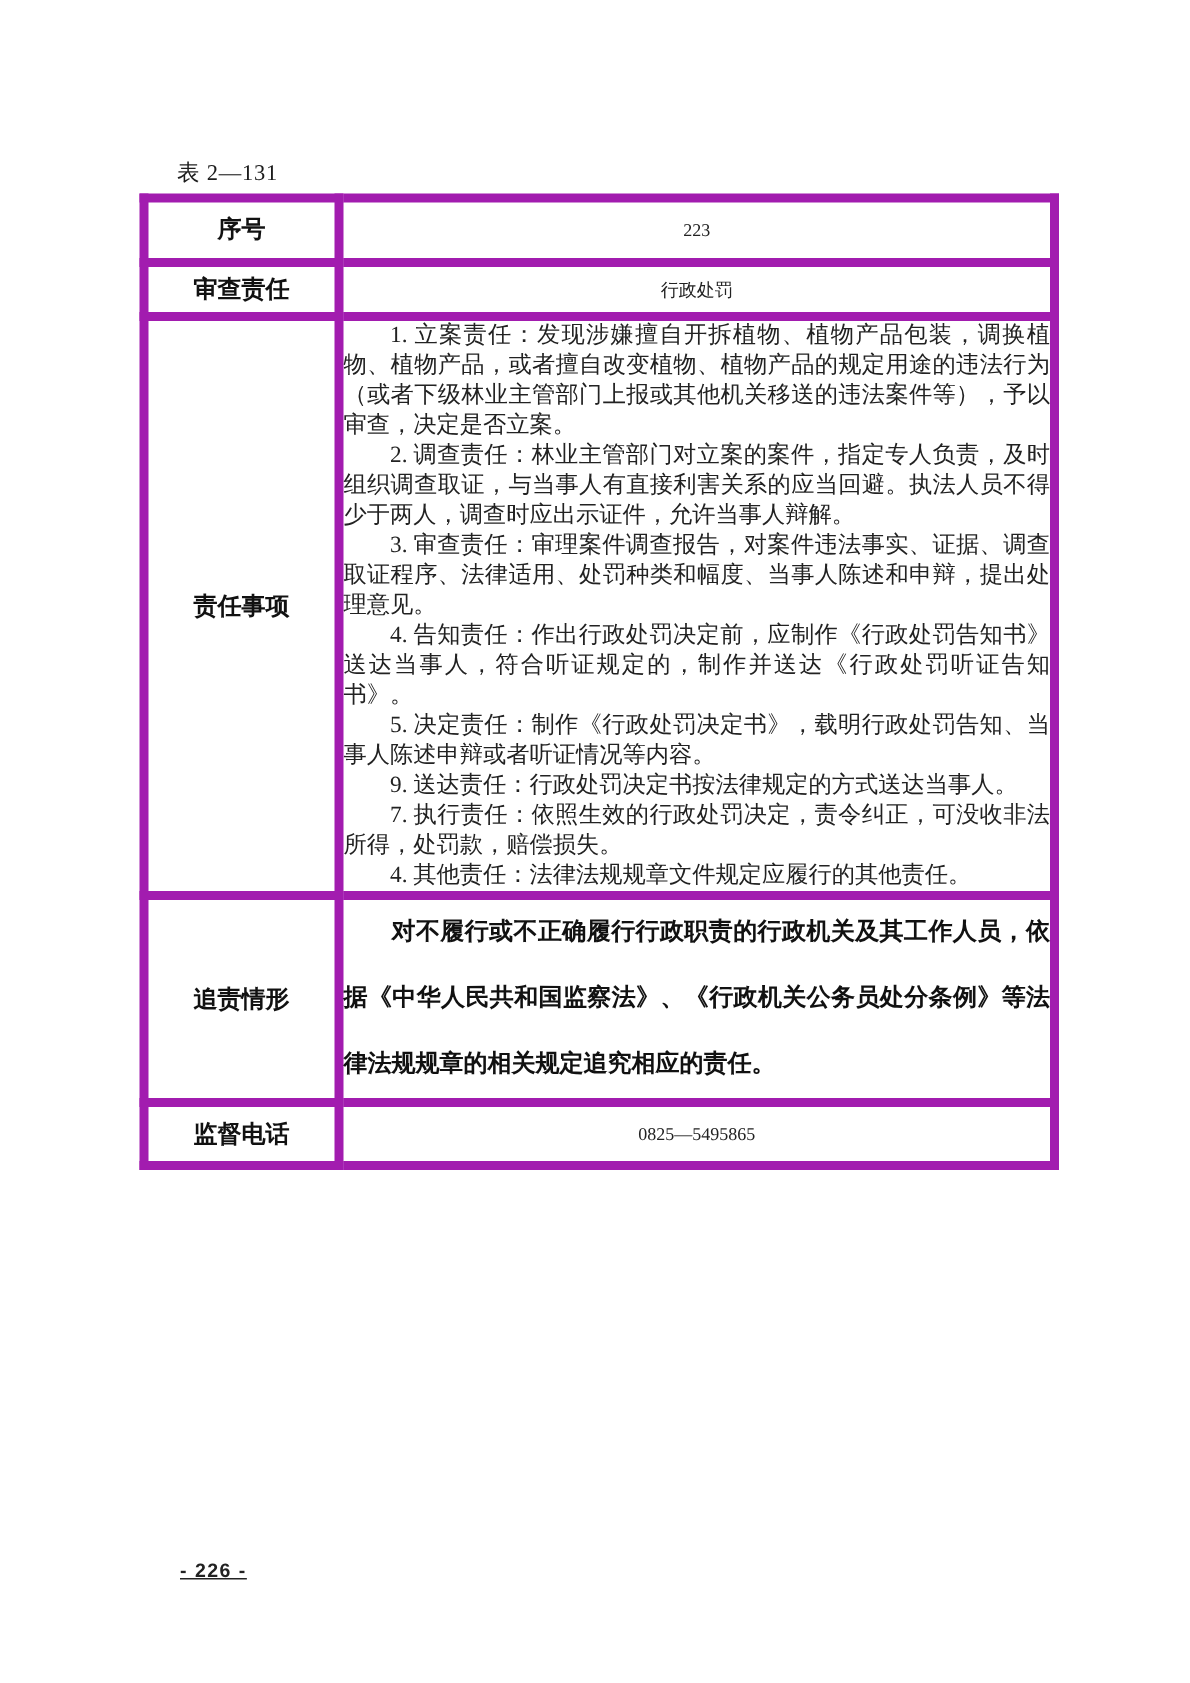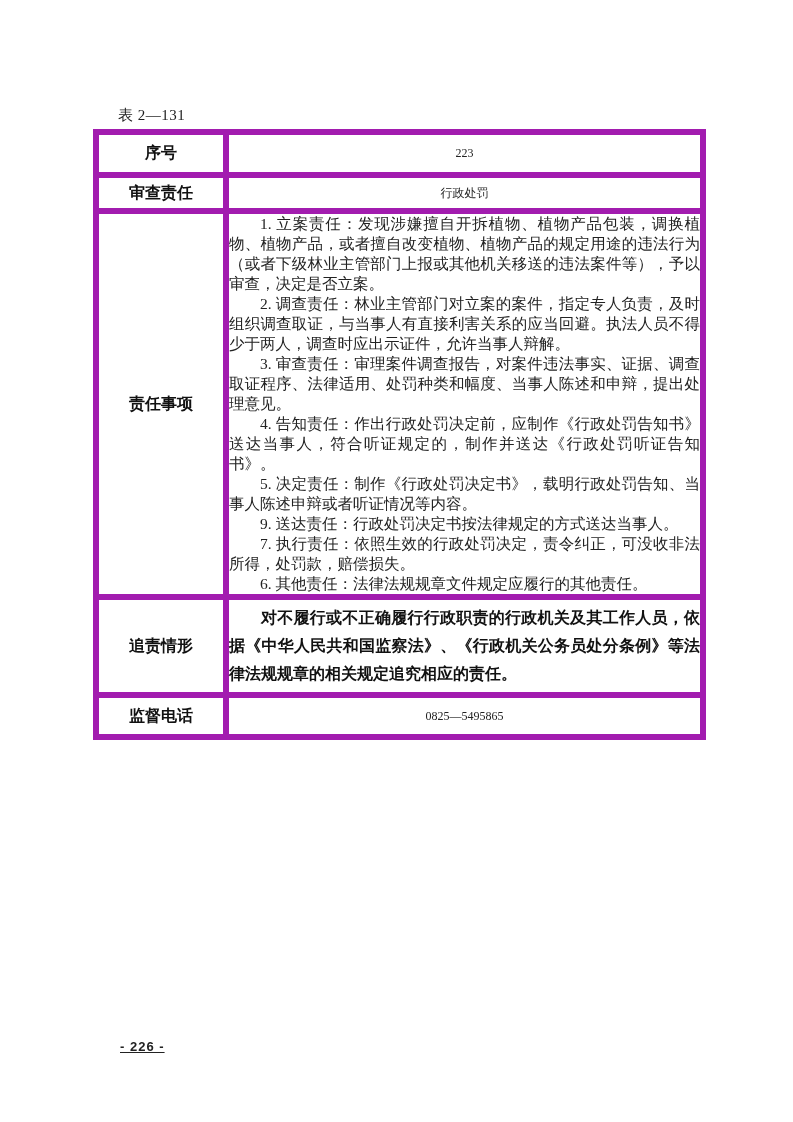--- a/index.html
+++ b/index.html
@@ -71,21 +71,21 @@
   }
   td.pursuit-cell {
     vertical-align: middle;
     padding: 4px 8px;
   }
   td.pursuit-cell p {
     margin: 0;
     text-indent: 2em;
     font-size: 16px;
     font-weight: bold;
-    line-height: 28px;
+    line-height: 44px;
     text-align: justify;
     color: #111;
   }
   .page-footer {
     position: absolute;
     left: 120px;
     top: 1039px;
     font-family: "Liberation Sans", "DejaVu Sans", sans-serif;
     font-size: 13px;
     font-weight: bold;
@@ -116,21 +116,21 @@
     <tr class="r-shixiang">
       <th class="label-cell">责任事项</th>
       <td class="items-cell">
         <p>1. 立案责任：发现涉嫌擅自开拆植物、植物产品包装，调换植物、植物产品，或者擅自改变植物、植物产品的规定用途的违法行为（或者下级林业主管部门上报或其他机关移送的违法案件等），予以审查，决定是否立案。</p>
         <p>2. 调查责任：林业主管部门对立案的案件，指定专人负责，及时组织调查取证，与当事人有直接利害关系的应当回避。执法人员不得少于两人，调查时应出示证件，允许当事人辩解。</p>
         <p>3. 审查责任：审理案件调查报告，对案件违法事实、证据、调查取证程序、法律适用、处罚种类和幅度、当事人陈述和申辩，提出处理意见。</p>
         <p>4. 告知责任：作出行政处罚决定前，应制作《行政处罚告知书》送达当事人，符合听证规定的，制作并送达《行政处罚听证告知书》。</p>
         <p>5. 决定责任：制作《行政处罚决定书》，载明行政处罚告知、当事人陈述申辩或者听证情况等内容。</p>
         <p>9. 送达责任：行政处罚决定书按法律规定的方式送达当事人。</p>
         <p>7. 执行责任：依照生效的行政处罚决定，责令纠正，可没收非法所得，处罚款，赔偿损失。</p>
-        <p>6. 其他责任：法律法规规章文件规定应履行的其他责任。</p>
+        <p>4. 其他责任：法律法规规章文件规定应履行的其他责任。</p>
       </td>
     </tr>
     <tr class="r-zhuize">
       <th class="label-cell">追责情形</th>
       <td class="pursuit-cell">
         <p>对不履行或不正确履行行政职责的行政机关及其工作人员，依据《中华人民共和国监察法》、《行政机关公务员处分条例》等法律法规规章的相关规定追究相应的责任。</p>
       </td>
     </tr>
     <tr class="r-dianhua">
       <th class="label-cell">监督电话</th>

